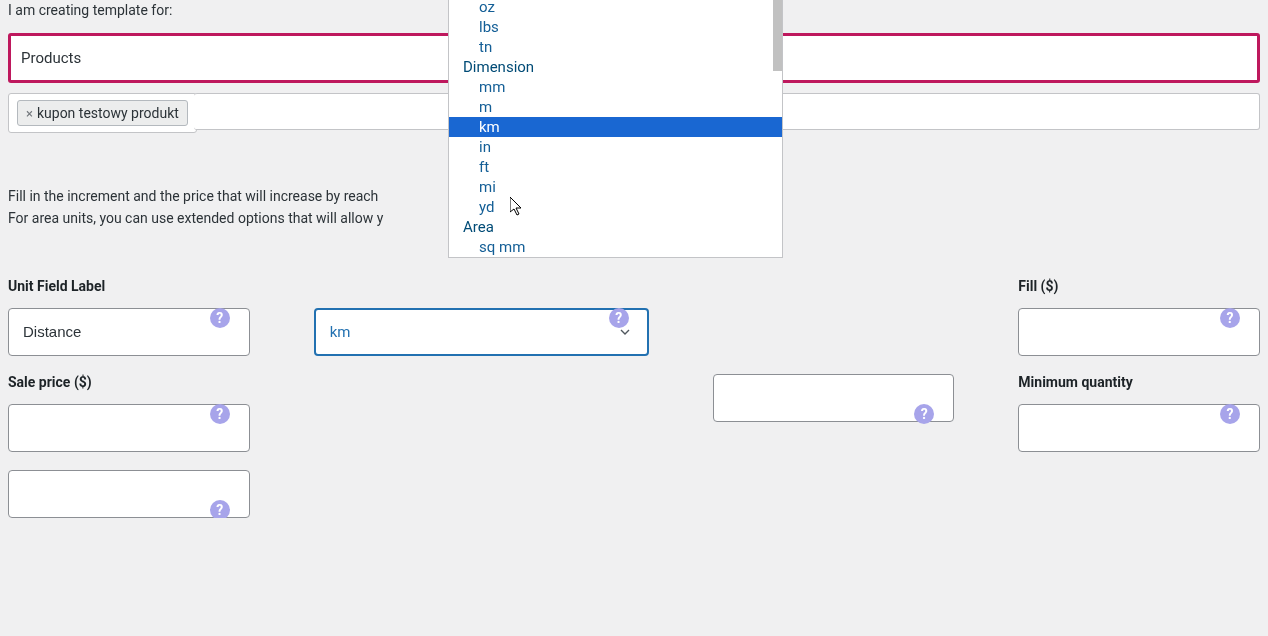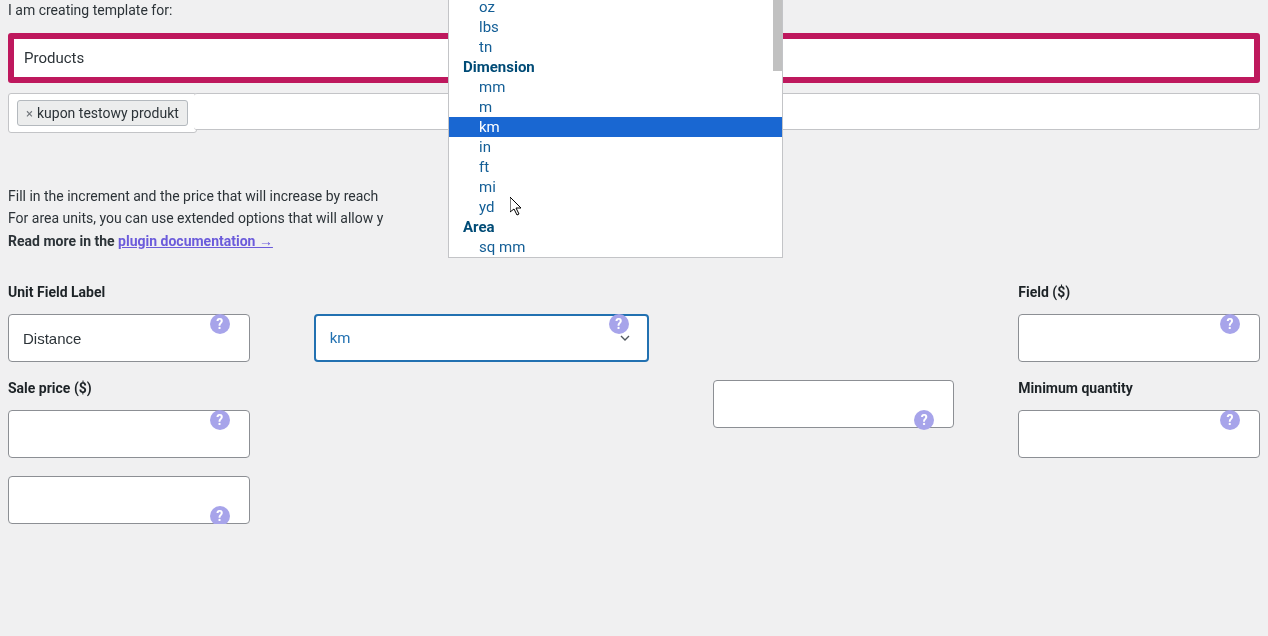--- a/index.html
+++ b/index.html
@@ -12,21 +12,21 @@
       width: 1268px;
     }
     .top-label {
       color: #2c3338;
       font-size: 14px;
       margin-bottom: 15px;
       margin-top: 2px;
     }
     .full-select {
       background: #fff;
-      border: 6px solid #be185d;
+      border: 3px solid #be185d;
       border-radius: 3px;
       padding: 14px 10px;
       font-size: 15px;
       color: #2c3338;
       margin-bottom: 10px;
       height: 50px;
       display: flex;
       align-items: center;
     }
     .tag-container {
@@ -47,21 +47,21 @@
       font-size: 14px;
       color: #2c3338;
     }
     .tag-x {
       color: #72777c;
       margin-right: 4px;
       font-size: 13px;
       line-height: 1;
     }
     .desc-block {
-      margin: 24px 0 32px 0;
+      margin: 24px 0 48px 0;
       font-size: 14px;
       color: #2c3338;
       line-height: 1.6;
     }
     .desc-block strong { font-weight: 700; }
     .doc-link {
       color: #6b5bdb;
       text-decoration: underline;
       font-weight: 700;
     }
@@ -141,21 +141,21 @@
     }
     .dropdown-scroll {
       position: absolute;
       right: 0;
       top: 0;
       width: 9px;
       height: 74px;
       background: #c1c1c1;
     }
     .opt-group {
-      font-weight: 700;
+      font-weight: 400;
       color: #004b76;
       padding: 1px 14px;
     }
     .opt {
       color: #135e96;
       padding: 1px 14px 1px 30px;
       cursor: default;
     }
     .opt.highlight {
       background: #1967d2;
@@ -193,23 +193,20 @@
   </div>
 
   <div class="desc-block">
     <span>Fill in the increment and the price that will increase by reach</span>
     <span style="visibility:hidden;">ing each increment of the selected unit: </span>
     <br>
     <span>For area units, you can use extended options that will allow y</span>
     <span style="visibility:hidden;">ou to define the dimensions of the area o</span>
     <span>n the product page.</span>
     <br>
-    <strong>
-      <span>Read more in the </span><a href="#" class="doc-link">plugin documentation →</a>
-    </strong>
   </div>
 
   <div class="fields">
 
     <div class="field-group">
       <label class="field-label">Unit Field Label</label>
       <input type="text" class="text-input" value="Distance" style="">
       <span class="help-icon" style="right:20px;">?</span>
     </div>
 
@@ -220,21 +217,21 @@
         <svg class="chevron" viewBox="0 0 24 24">
             <polyline points="6 9 12 15 18 9"></polyline>
           </svg>
       </div>
       <span class="help-icon" style="right:20px;">?</span>
     </div>
 
     <div></div>
 
     <div class="field-group">
-      <label class="field-label">Field ($)</label>
+      <label class="field-label">Fill ($)</label>
       <input type="text" class="text-input" style="">
       <span class="help-icon" style="right:20px;">?</span>
     </div>
 
     <div class="field-group">
       <label class="field-label">Sale price ($)</label>
       <input type="text" class="text-input" style="">
       <span class="help-icon" style="right:20px;">?</span>
     </div>
 

